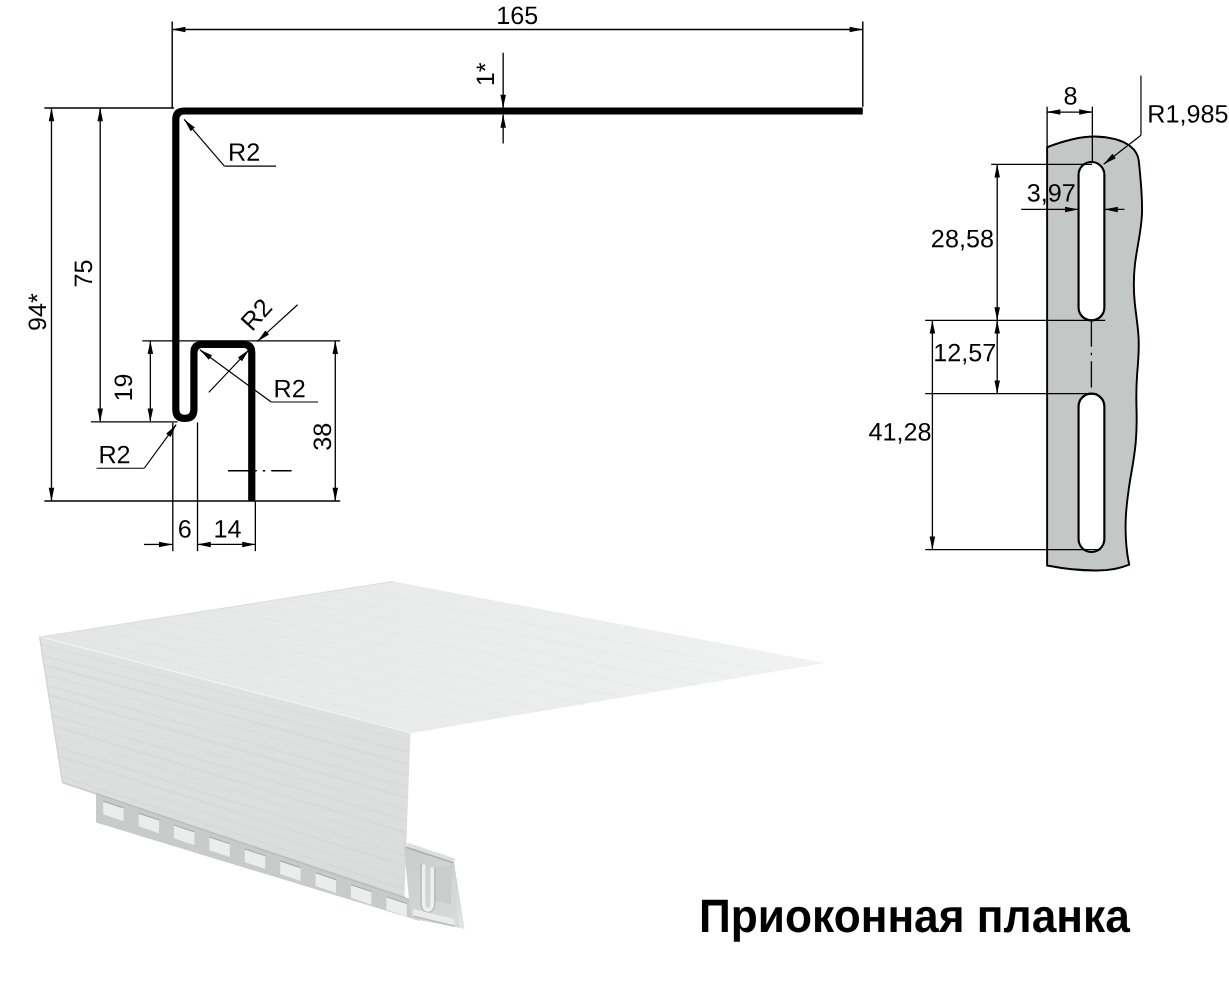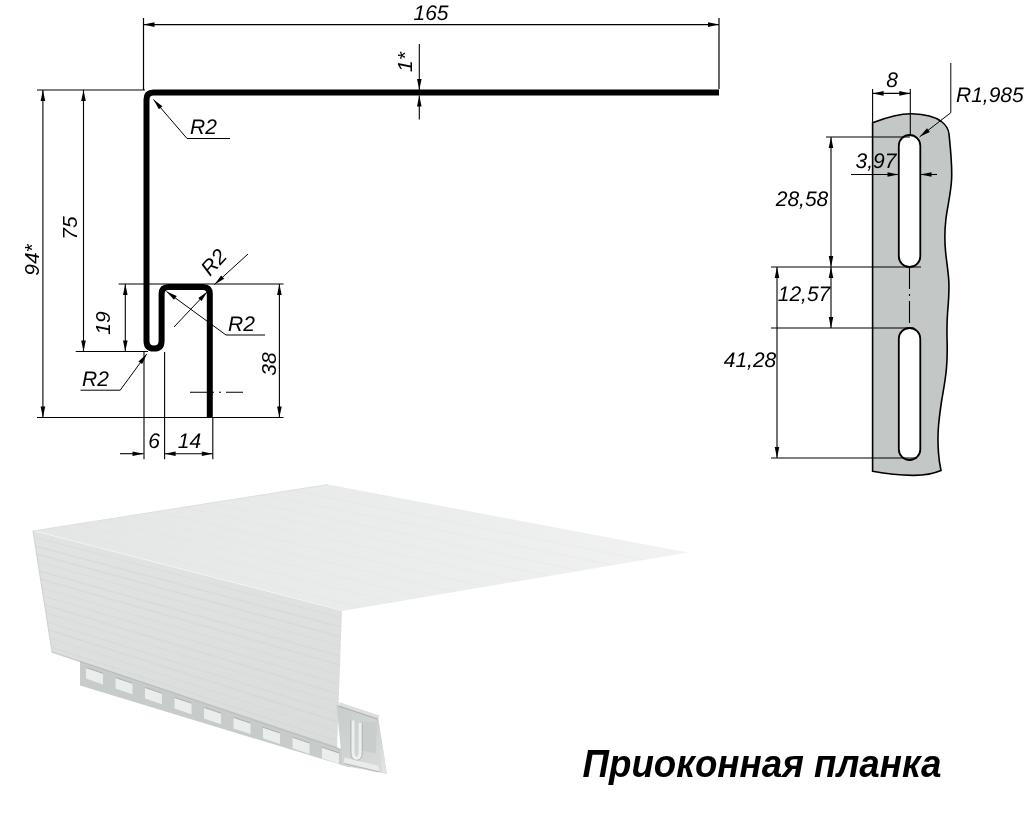--- a/index.html
+++ b/index.html
@@ -1,16 +1,16 @@
 <!DOCTYPE html>
 <html><head>
 <meta charset="utf-8">
 <style>
 html,body{margin:0;padding:0;background:#fff;}
-#page{position:relative;width:1024px;height:827px;background:#fff;overflow:hidden;font-style:italic;}
+#page{position:relative;width:1024px;height:827px;background:#fff;overflow:hidden;}
 </style>
 </head>
 <body>
 
 <div id="page">
 <svg width="1024" height="827" viewBox="0 0 1024 827">
 
 <path d="M 719 92.5 L 153.5 92.5 Q 146.5 92.5 146.5 99.5 L 146.5 341 Q 146.5 348.6 154 348.6 Q 161.6 348.6 161.6 341 L 161.6 294 Q 161.6 287 168.6 287 L 202.8 287 Q 209.8 287 209.8 294 L 209.8 417.5" fill="none" stroke="#000" stroke-width="6"></path>
 
 <line x1="143.5" y1="18" x2="143.5" y2="90" stroke="#000" stroke-width="1.2"></line>

